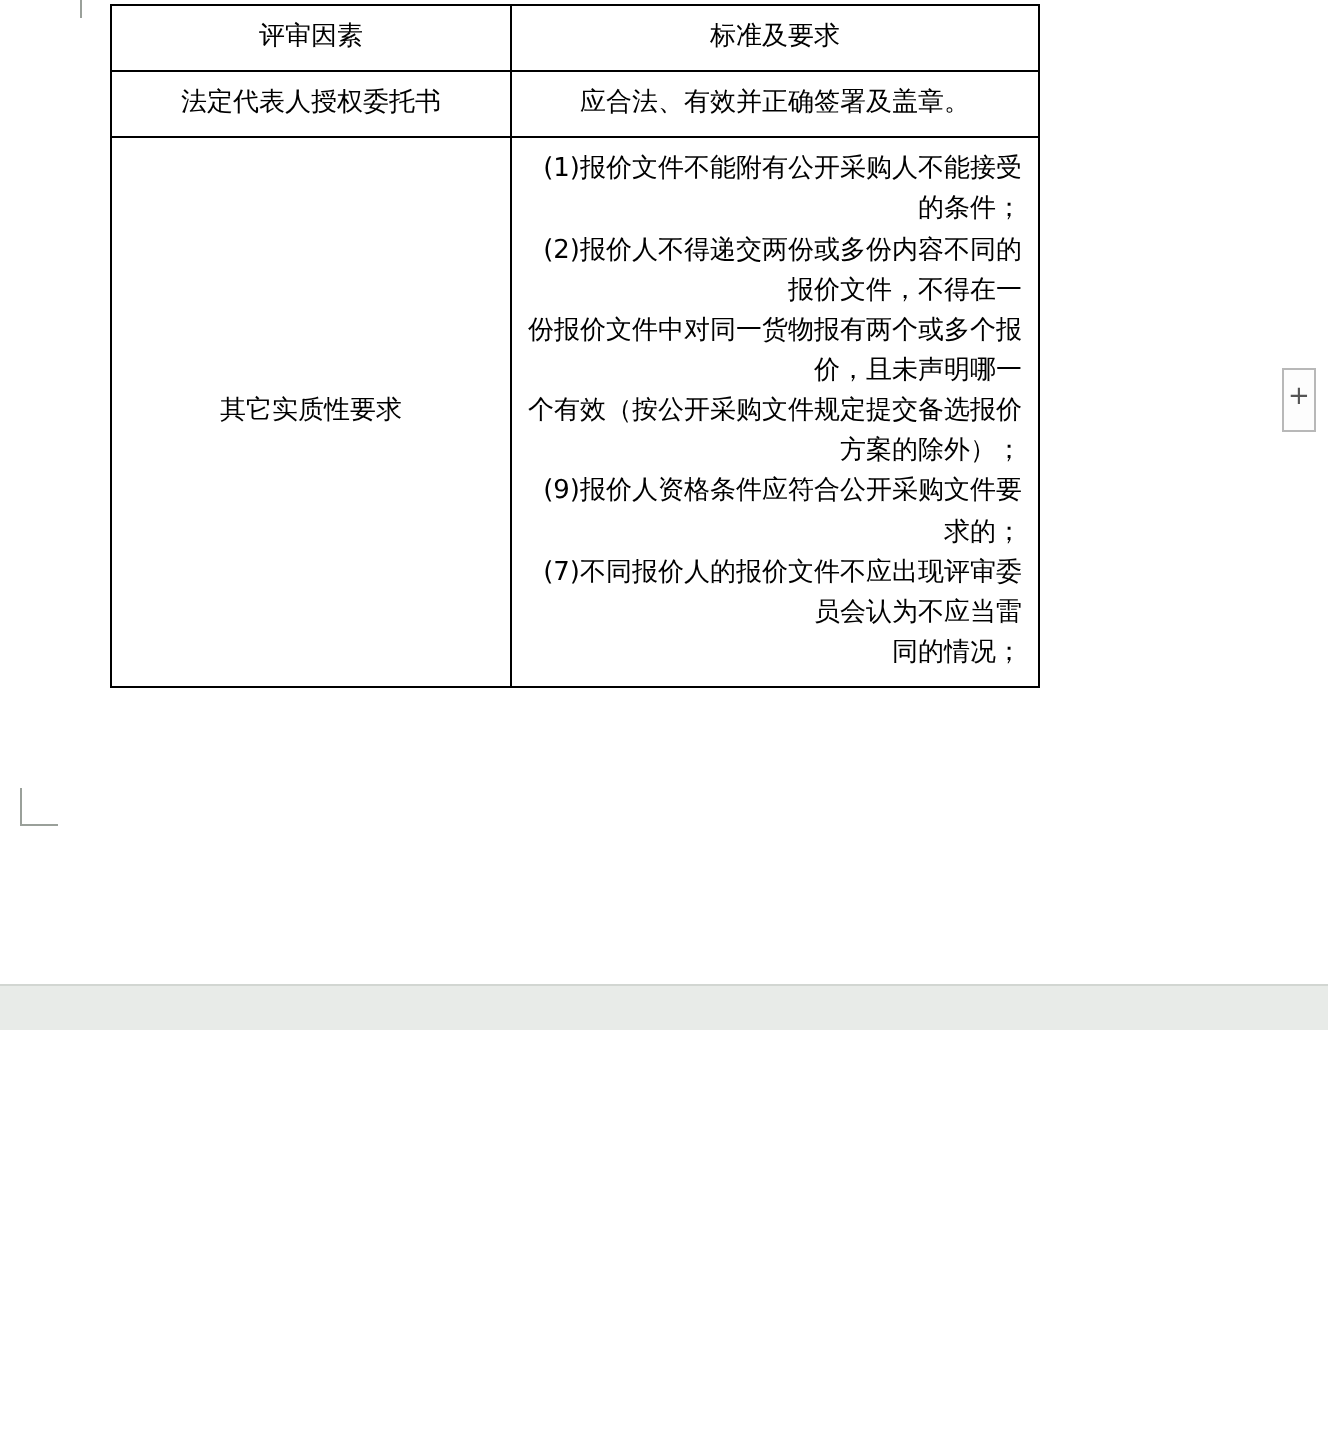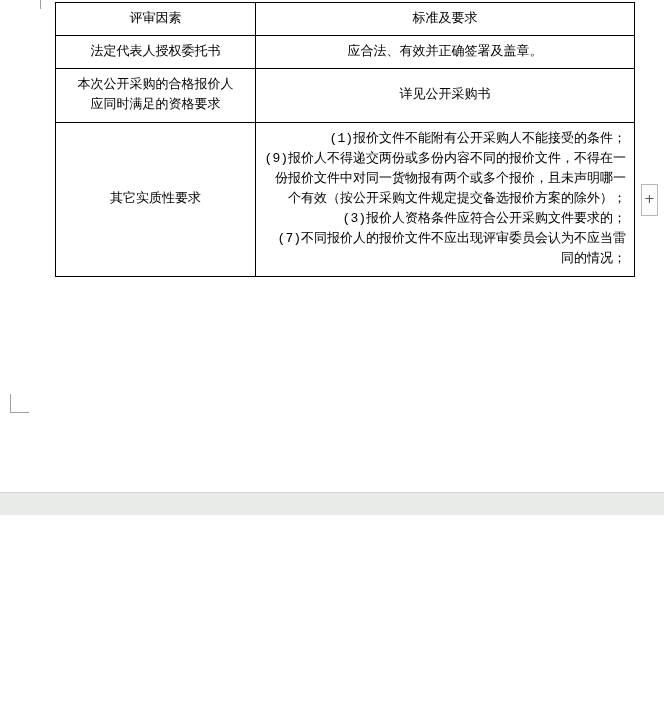--- a/index.html
+++ b/index.html
@@ -63,22 +63,21 @@
     cursor: pointer;
     user-select: none;
   }
 
   
   .tbl {
     border-collapse: collapse;
     table-layout: fixed;
     position: absolute;
     left: 55px;
-    width: 580px;
-    font-family: Liberation Mono, monospace;
+    width: 465px;
   }
   .tbl-1 { top: 2px; }
   .tbl td {
     border: 1px solid #000000;
     padding: 6px 8px;
     vertical-align: middle;
     line-height: 1.55;
     font-size: 13px;
   }
   .col-label { width: 183px; }
@@ -104,36 +103,29 @@
         <td class="center pad-tall">标准及要求</td>
       </tr>
 
 
       <tr>
         <td class="col-label center">法定代表人授权委托书</td>
         <td class="center">应合法、有效并正确签署及盖章。</td>
       </tr>
 
 
-      <tr>
-        <td class="col-label center cell-label-2line">
-          <span class="nowrapline">本次公开采购的合格报价人</span>
-          <span class="nowrapline">应同时满足的资格要求</span>
-        </td>
-        <td class="center">详见公开采购书</td>
-      </tr>
 
       <tr>
         <td class="col-label center">其它实质性要求</td>
         <td class="left body-cell">
           <span class="nowrapline">(1)报价文件不能附有公开采购人不能接受的条件；</span>
-          <span class="nowrapline">(9)报价人不得递交两份或多份内容不同的报价文件，不得在一</span>
+          <span class="nowrapline">(2)报价人不得递交两份或多份内容不同的报价文件，不得在一</span>
           <span class="nowrapline">份报价文件中对同一货物报有两个或多个报价，且未声明哪一</span>
           <span class="nowrapline">个有效（按公开采购文件规定提交备选报价方案的除外）；</span>
-          <span class="nowrapline">(3)报价人资格条件应符合公开采购文件要求的；</span>
+          <span class="nowrapline">(9)报价人资格条件应符合公开采购文件要求的；</span>
           <span class="nowrapline">(7)不同报价人的报价文件不应出现评审委员会认为不应当雷</span>
           <span class="nowrapline">同的情况；</span>
         </td>
       </tr>
     </tbody>
   </table>
 
   <div class="expand-control">+</div>
 </div>
 

